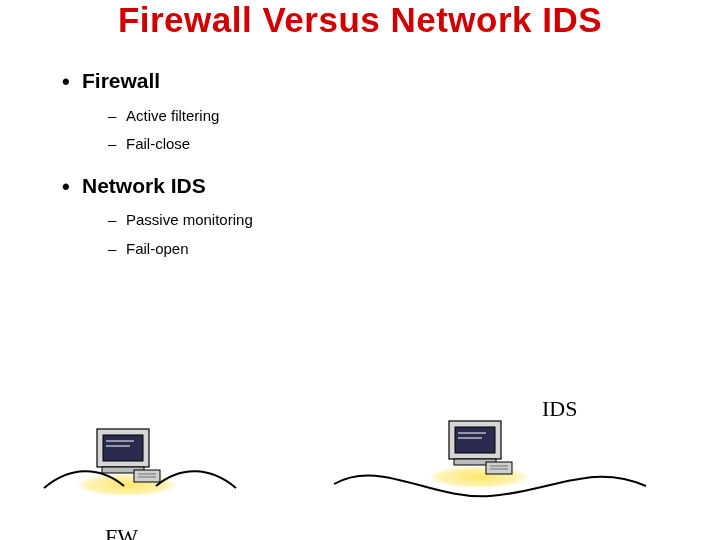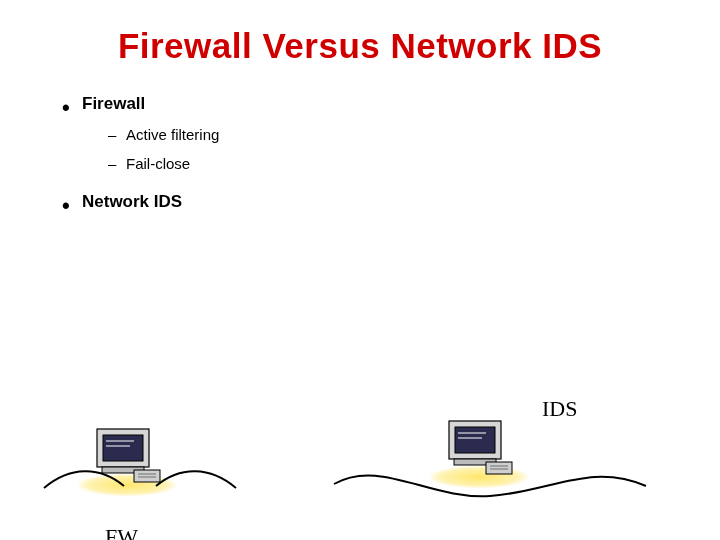--- a/index.html
+++ b/index.html
@@ -10,40 +10,40 @@
     background: #fff;
     font-family: "Comic Sans MS", "Comic Sans", cursive, sans-serif;
     position: relative;
     overflow: hidden;
   }
   .slide {
     width: 720px;
     height: 540px;
     position: relative;
     box-sizing: border-box;
-    padding: 26px 50px 0 50px;
+    padding: 0 50px 0 50px;
   }
   .title {
     font-size: 35px;
     font-weight: bold;
     color: #d00000;
     text-align: center;
     margin: 0 0 24px 0;
     letter-spacing: 0.5px;
   }
   ul.top {
     list-style: none;
     padding: 0;
     margin: 0 0 0 12px;
   }
   ul.top > li {
     margin-bottom: 10px;
   }
   .bullet-l1 {
-    font-size: 17px;
+    font-size: 21px;
     font-weight: bold;
     color: #000;
     padding-left: 20px;
     position: relative;
     line-height: 1.6;
   }
   .bullet-l1::before {
     content: "•";
     position: absolute;
     left: 0;
@@ -103,20 +103,24 @@
   <ul class="top">
     <li>
       <div class="bullet-l1">Firewall</div>
       <ul class="sub">
         <li class="bullet-l2">Active filtering</li>
         <li class="bullet-l2">Fail-close</li>
       </ul>
     </li>
     <li>
       <div class="bullet-l1">Network IDS</div>
+      <ul class="sub">
+        <li class="bullet-l2">Passive monitoring</li>
+        <li class="bullet-l2">Fail-open</li>
+      </ul>
     </li>
   </ul>
 
   <div class="diagram">
 
     <div class="label ids">IDS</div>
     <div class="label fw">FW</div>
 
     <div class="shadow-ell" style="left:78px; top:78px; width:98px; height:22px;"></div>
     <svg class="comp" style="left:94px; top:30px;" width="68" height="58" viewBox="0 0 68 58">

